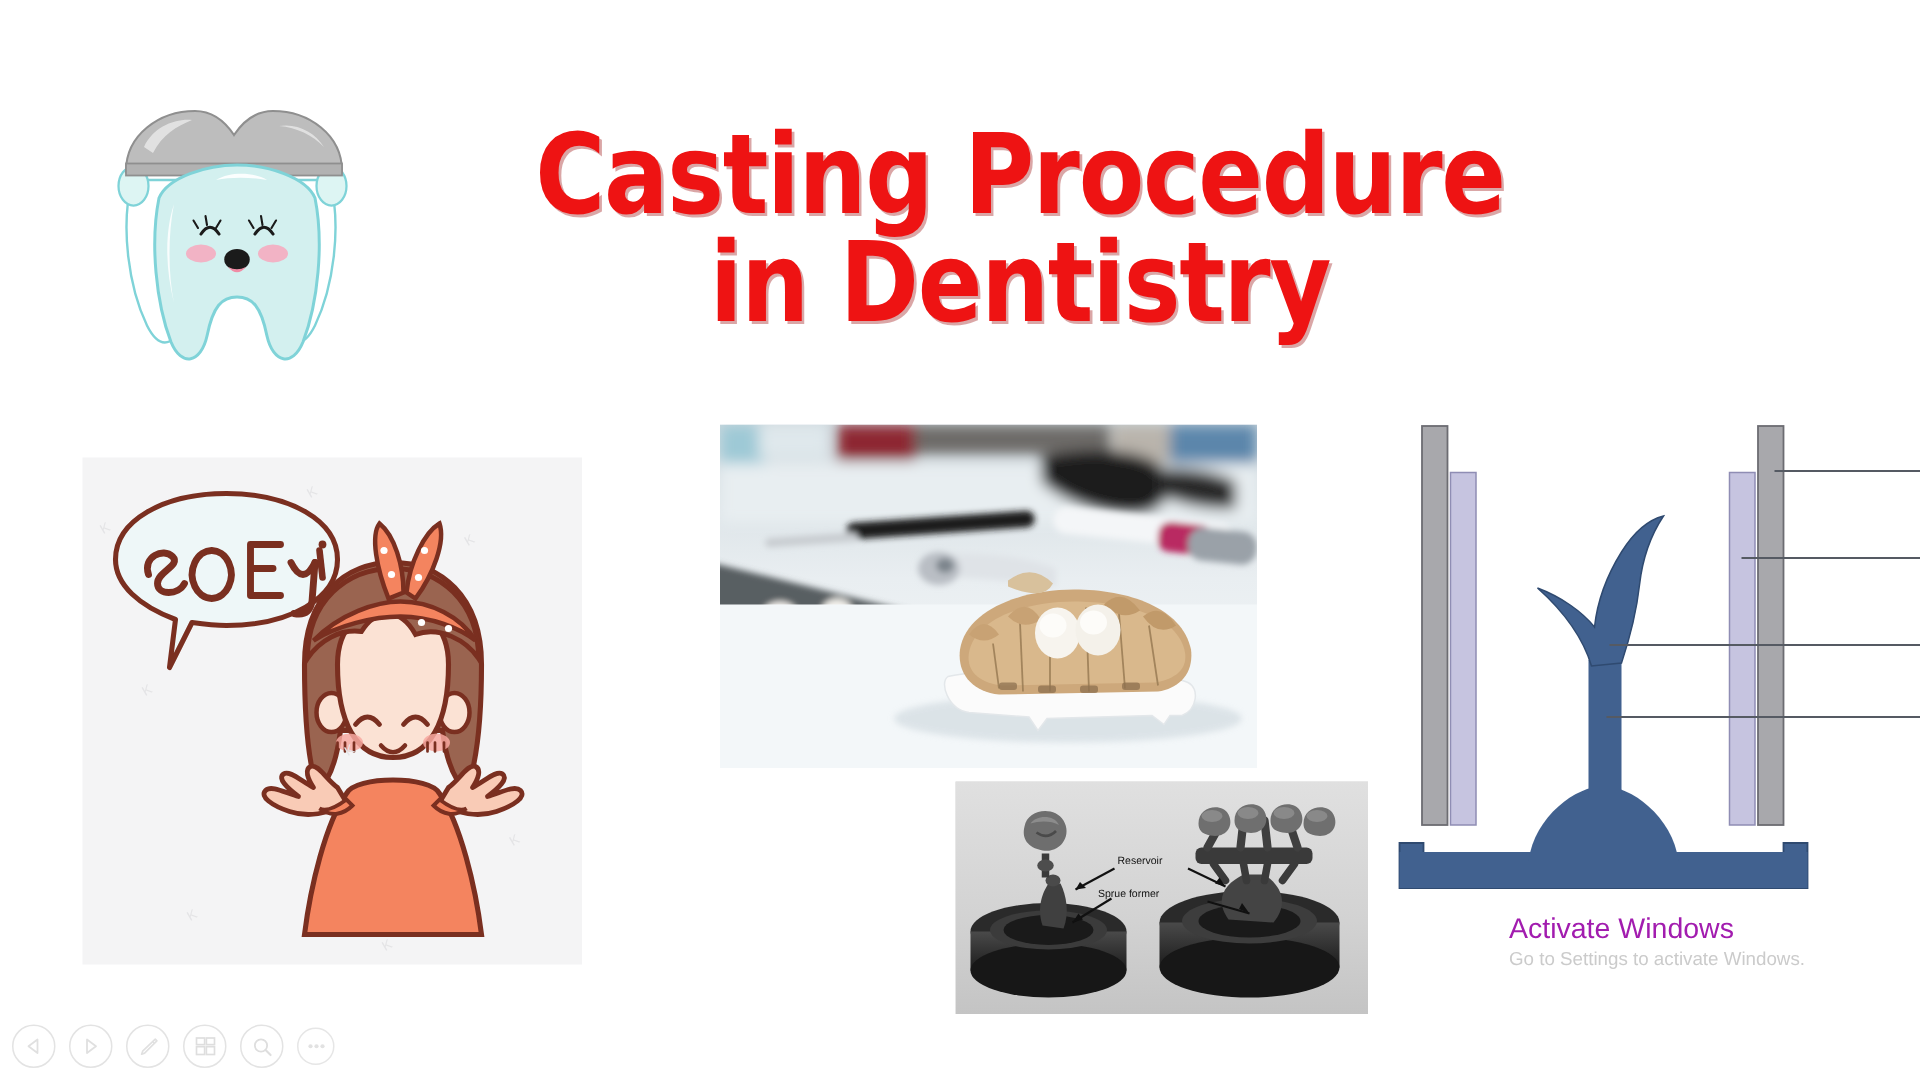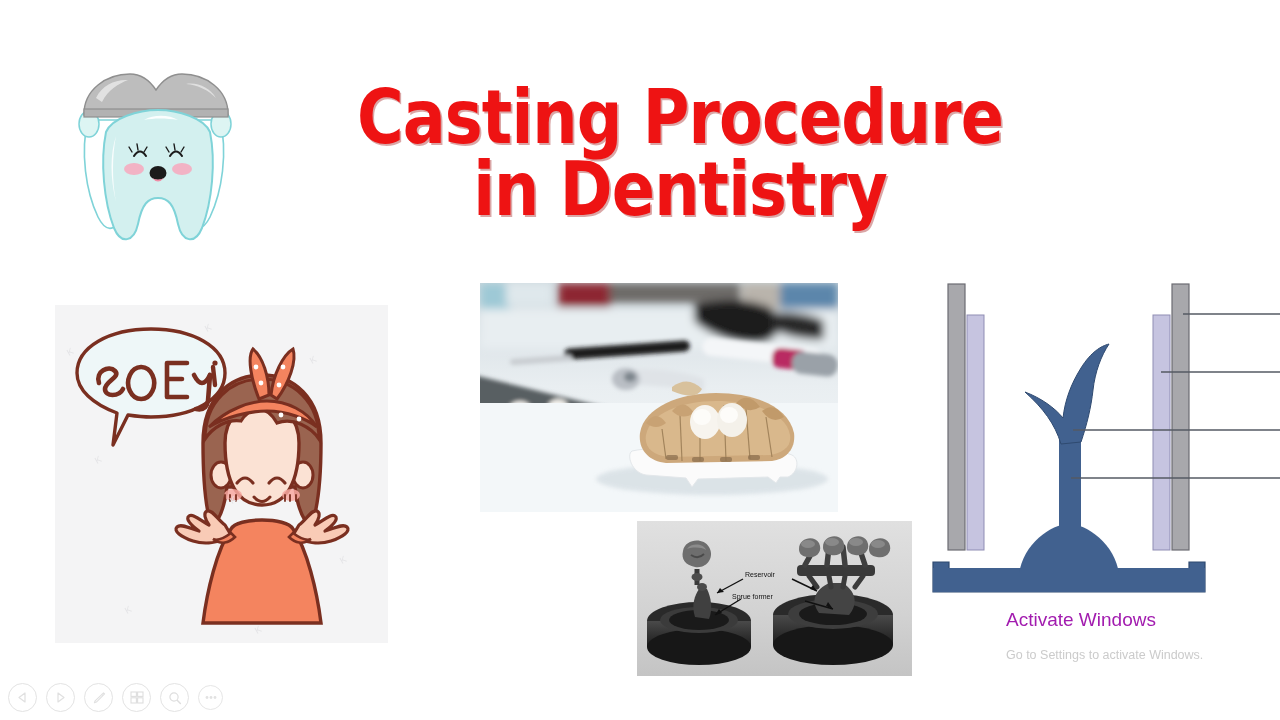--- a/index.html
+++ b/index.html
@@ -58,21 +58,21 @@
 
   
   #ring-diagram{position:absolute;left:915px;top:272px;width:365px;height:338px;}
 
   
   #win-watermark{
     position:absolute;left:1006px;top:608px;width:260px;
     color:#cfcfcf;text-align:left;
   }
   #win-wm-title{font-size:19px;line-height:23px;color:#a21caf;font-weight:400;}
-  #win-wm-sub{font-size:12.5px;line-height:17px;color:#cbcbcb;margin-top:16px;}
+  #win-wm-sub{font-size:12.5px;line-height:17px;color:#cbcbcb;}
 
   
   #presenter-toolbar{
     position:absolute;left:8px;top:683px;display:flex;align-items:center;gap:9px;
   }
   .tb-btn{
     width:27px;height:27px;border-radius:50%;
     border:1.3px solid #e3e3e3;
     display:flex;align-items:center;justify-content:center;
     background:transparent;

